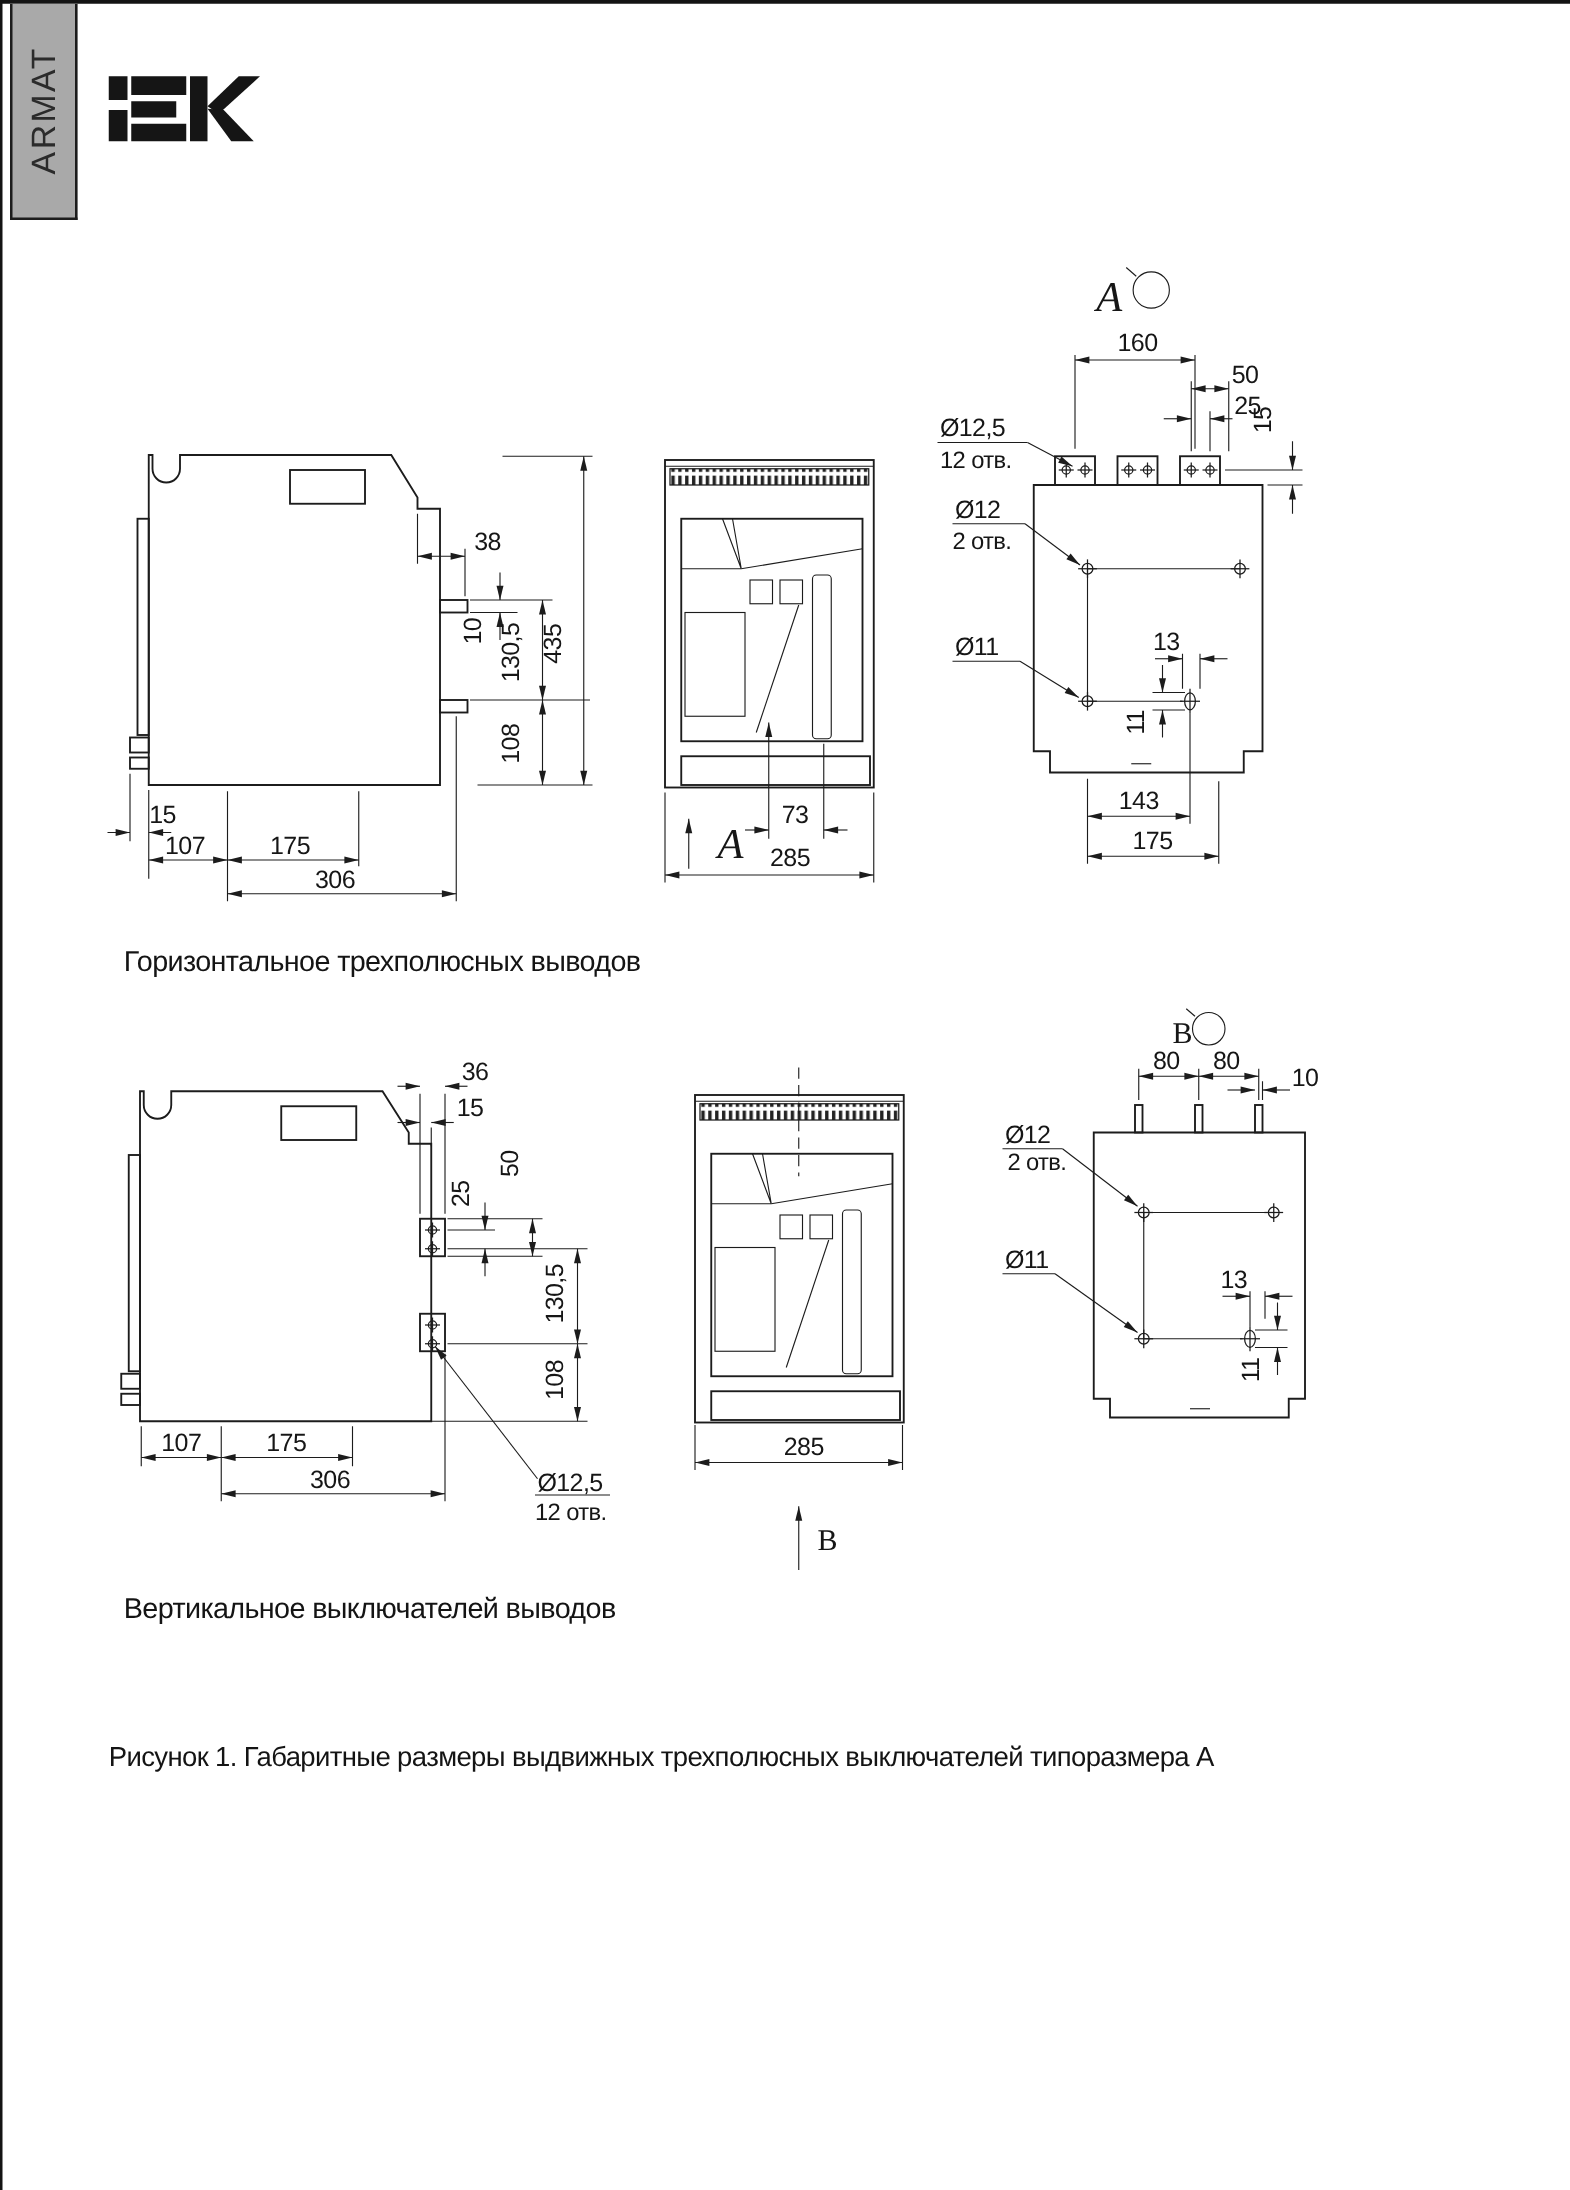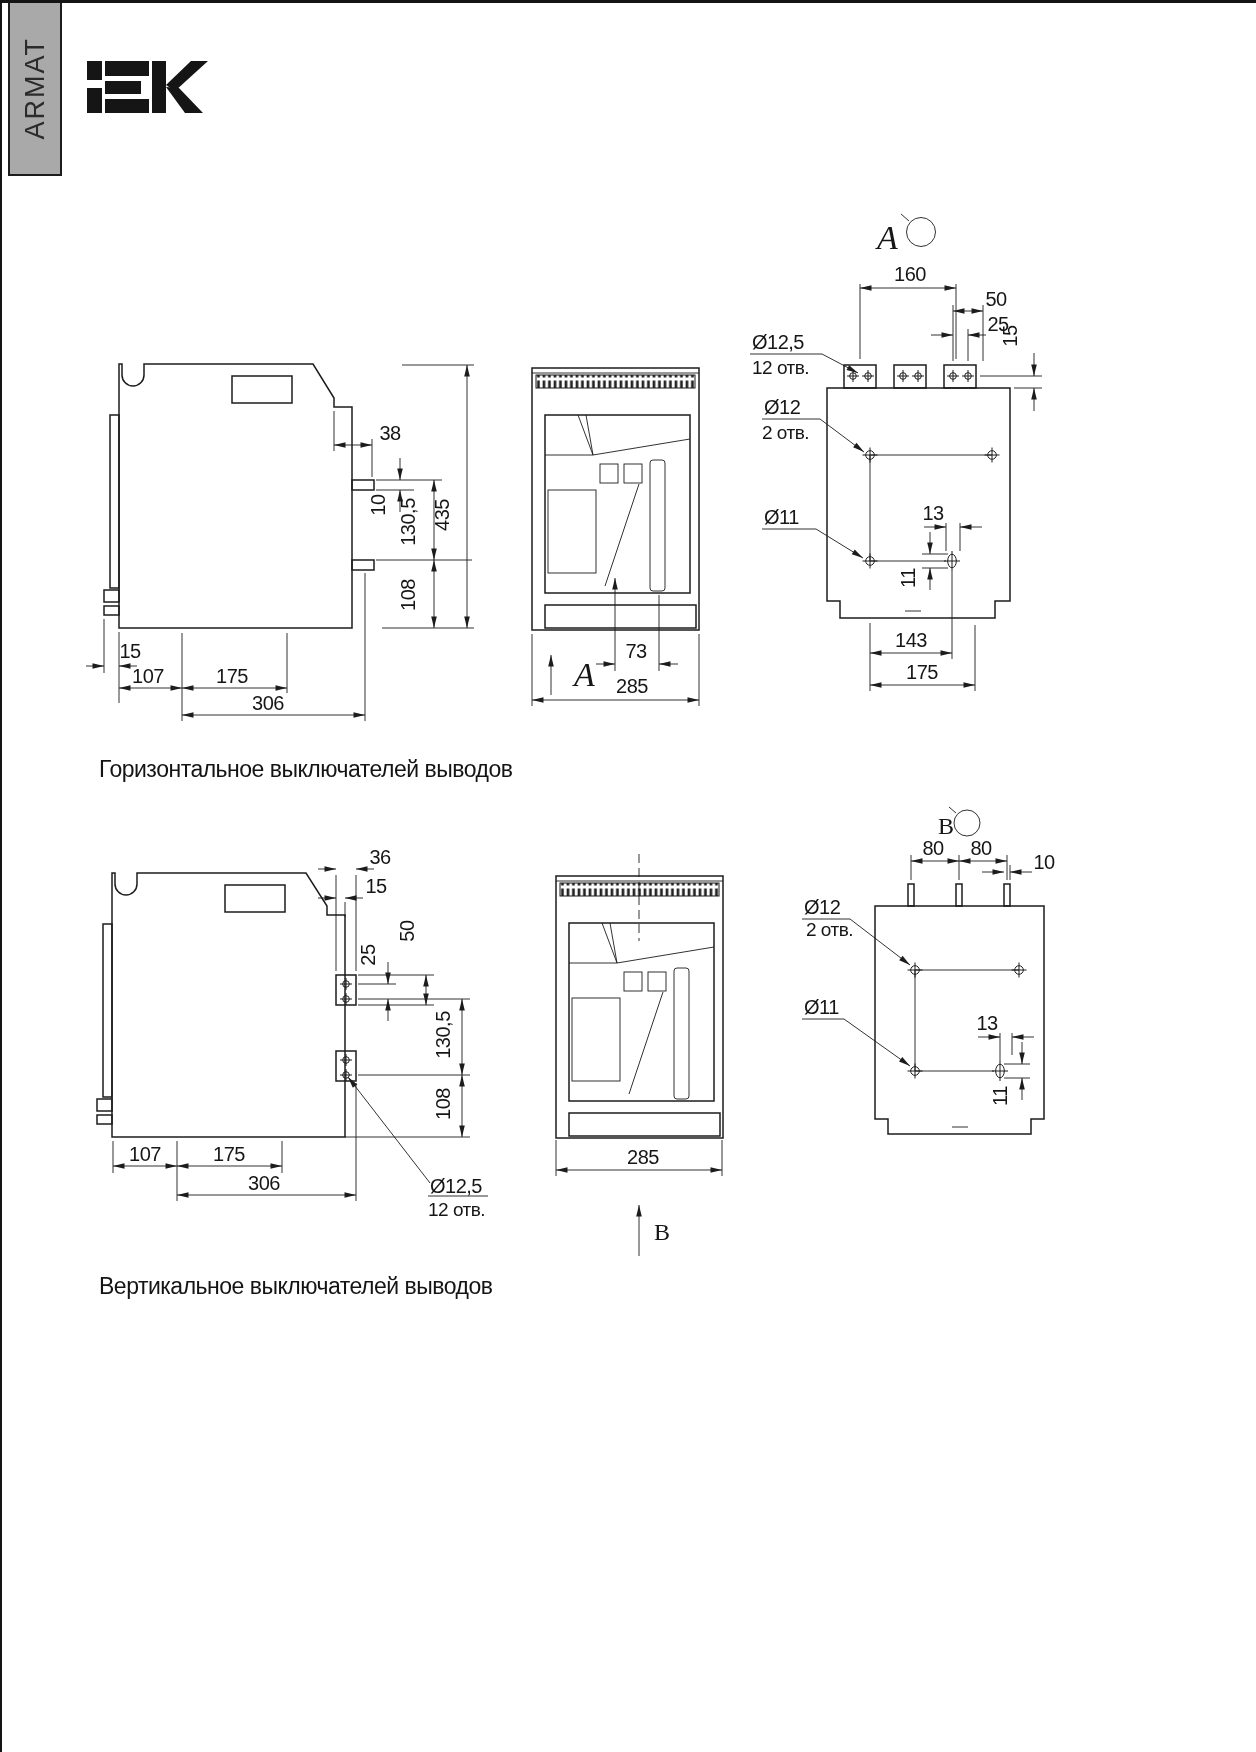--- a/index.html
+++ b/index.html
@@ -50,22 +50,23 @@
       <rect x="103" y="58" width="44" height="15"></rect>
       <rect x="103" y="78" width="36" height="13"></rect>
       <rect x="103" y="96" width="44" height="14"></rect>
       <rect x="150" y="58" width="14" height="52"></rect>
       <polygon points="164,82 189,58 206,58 173,88"></polygon>
       <polygon points="164,84 177,85 201,110 183,110"></polygon>
     </g>
   </svg>
   <span class="srhide">IEK</span>
 
-  <div id="caption-row1" class="cap">Горизонтальное выключателей выводов</div>
+  <div id="caption-row1" class="cap">Горизонтальное трехполюсных выводов</div>
   <div id="caption-row2" class="cap">Вертикальное выключателей выводов</div>
+  <div id="figure-caption" class="cap">Рисунок 1. Габаритные размеры выдвижных трехполюсных выключателей типоразмера А</div>
 
   <svg id="drawing" width="1256" height="1752" viewBox="0 0 1256 1752">
     <defs>
       <marker id="mE" orient="auto" markerUnits="userSpaceOnUse" markerWidth="13" markerHeight="7" refX="12" refY="3.2">
         <path d="M12,3.2 L0.5,0.4 L0.5,6 Z" fill="#1c1c1c"></path>
       </marker>
       <marker id="mS" orient="auto" markerUnits="userSpaceOnUse" markerWidth="13" markerHeight="7" refX="0.5" refY="3.2">
         <path d="M0.5,3.2 L12,0.4 L12,6 Z" fill="#1c1c1c"></path>
       </marker>
       <pattern id="comb" width="5.5" height="13" patternUnits="userSpaceOnUse">

